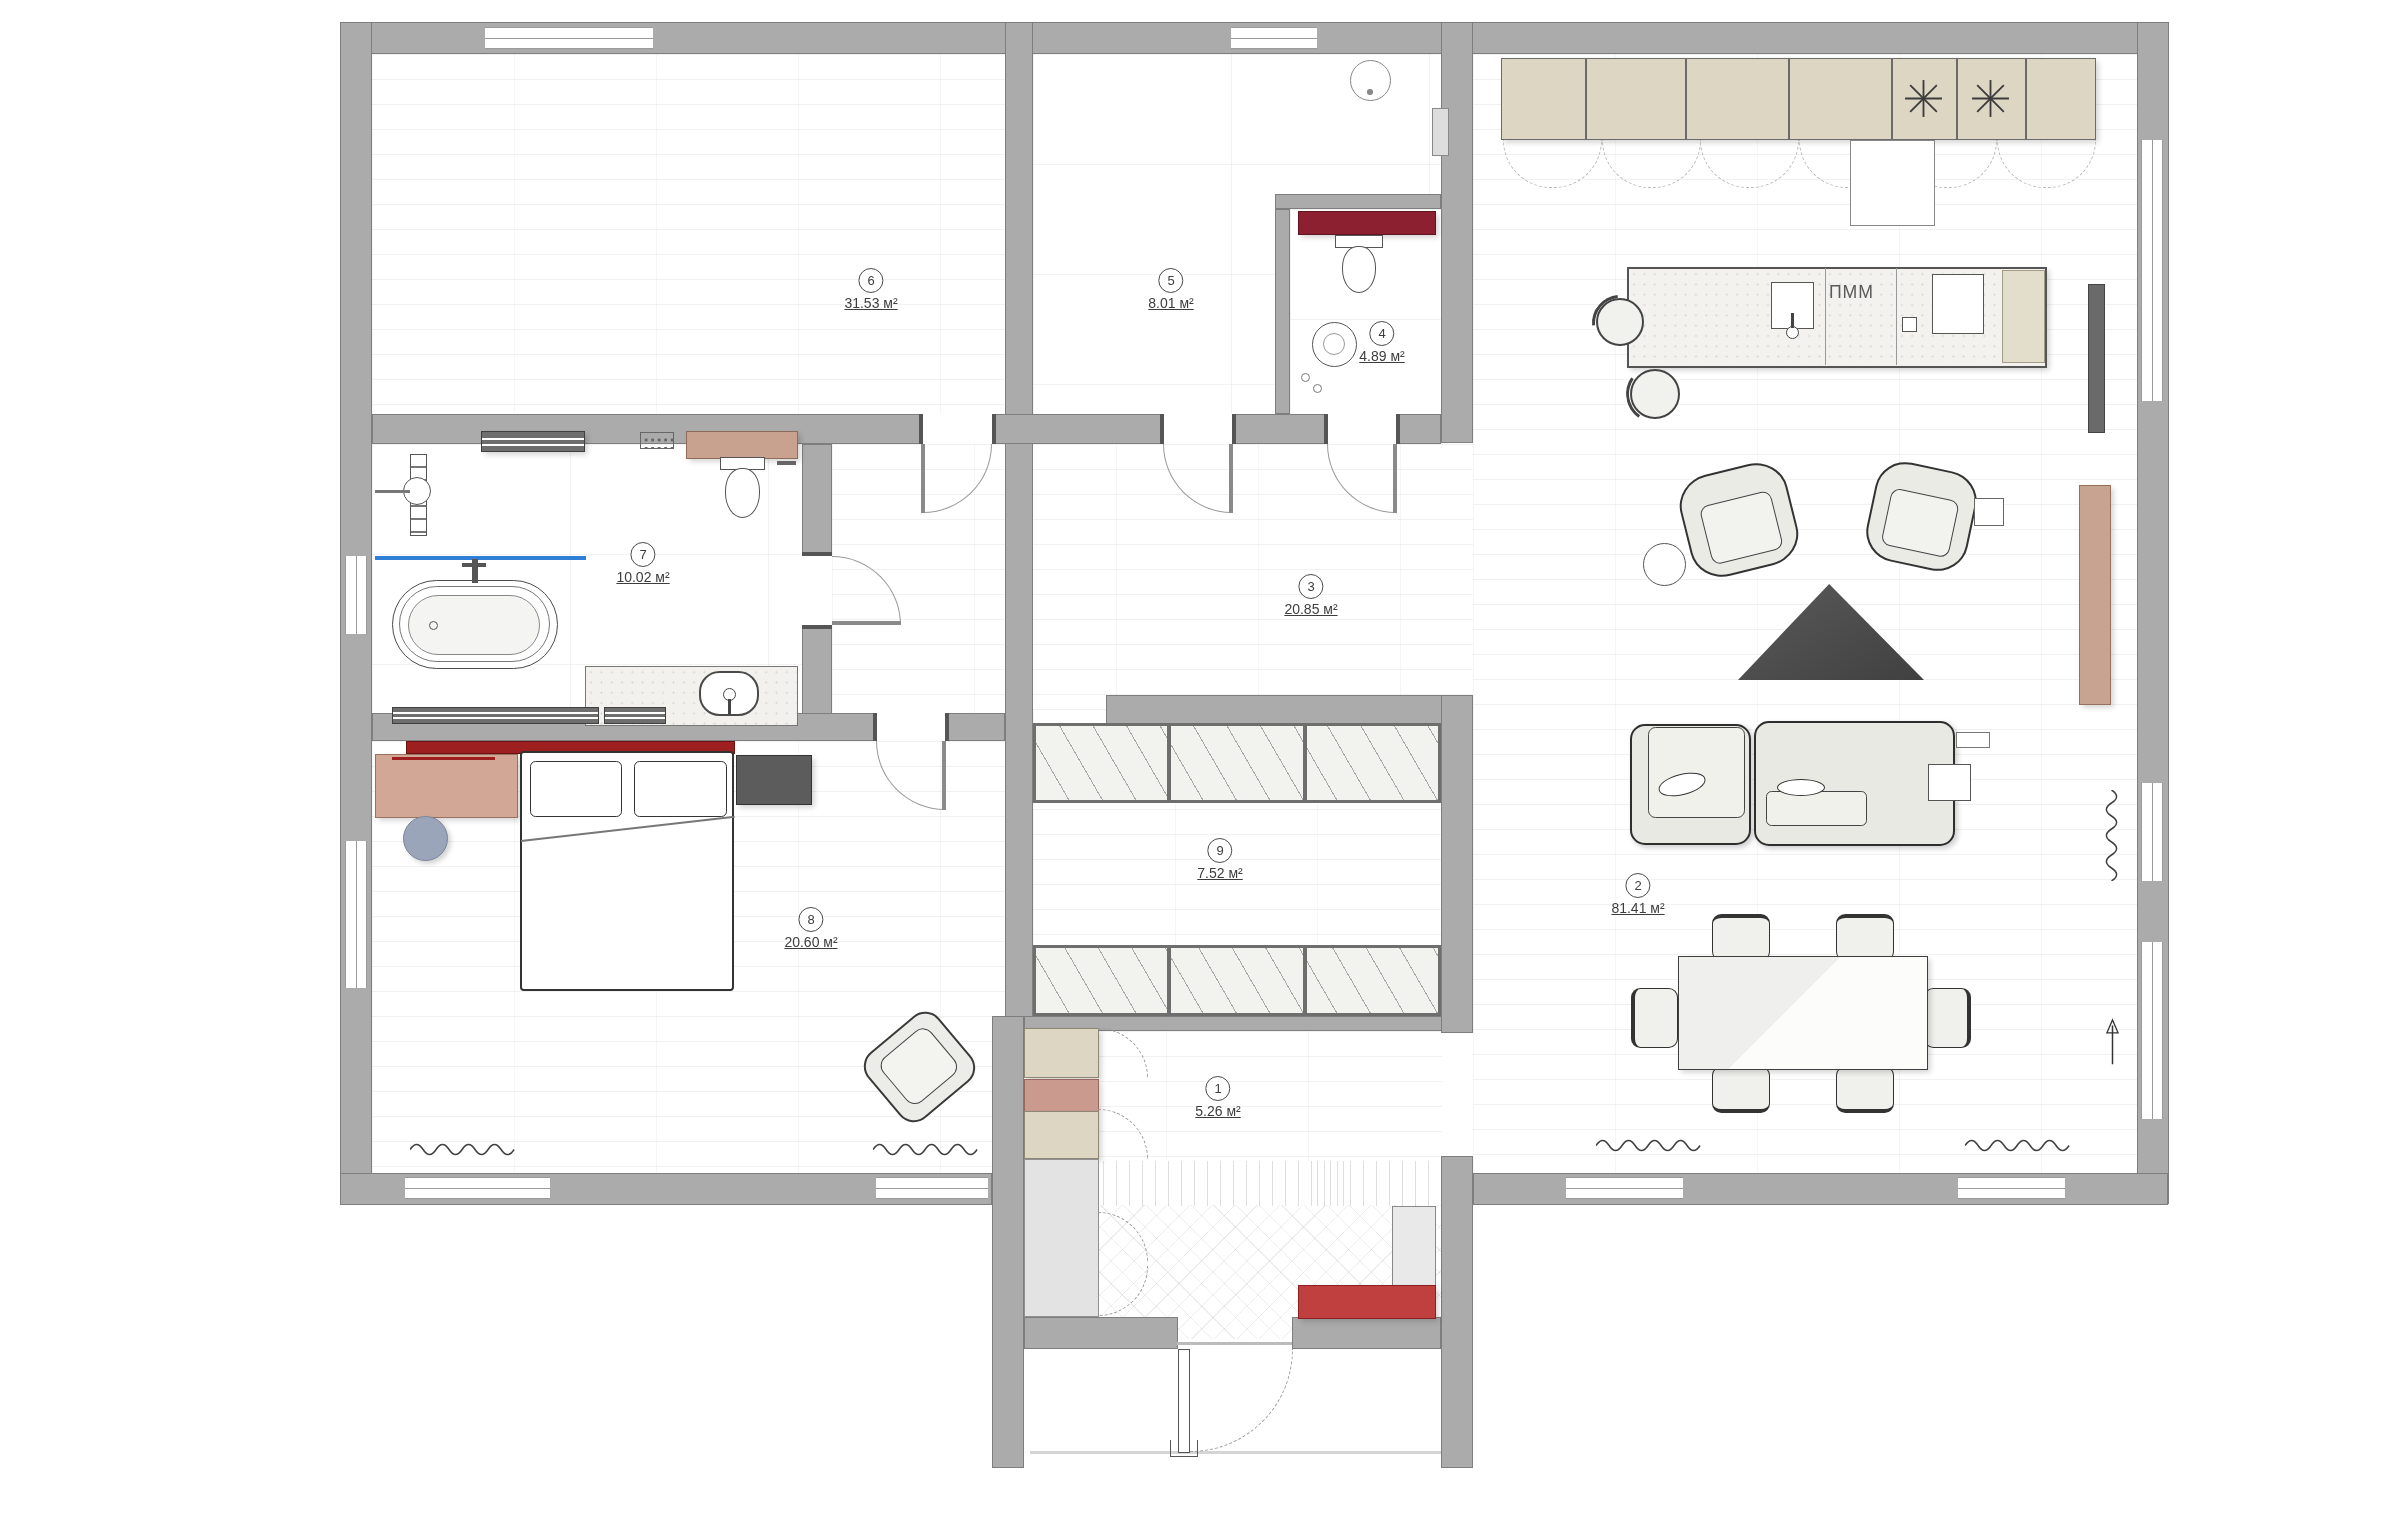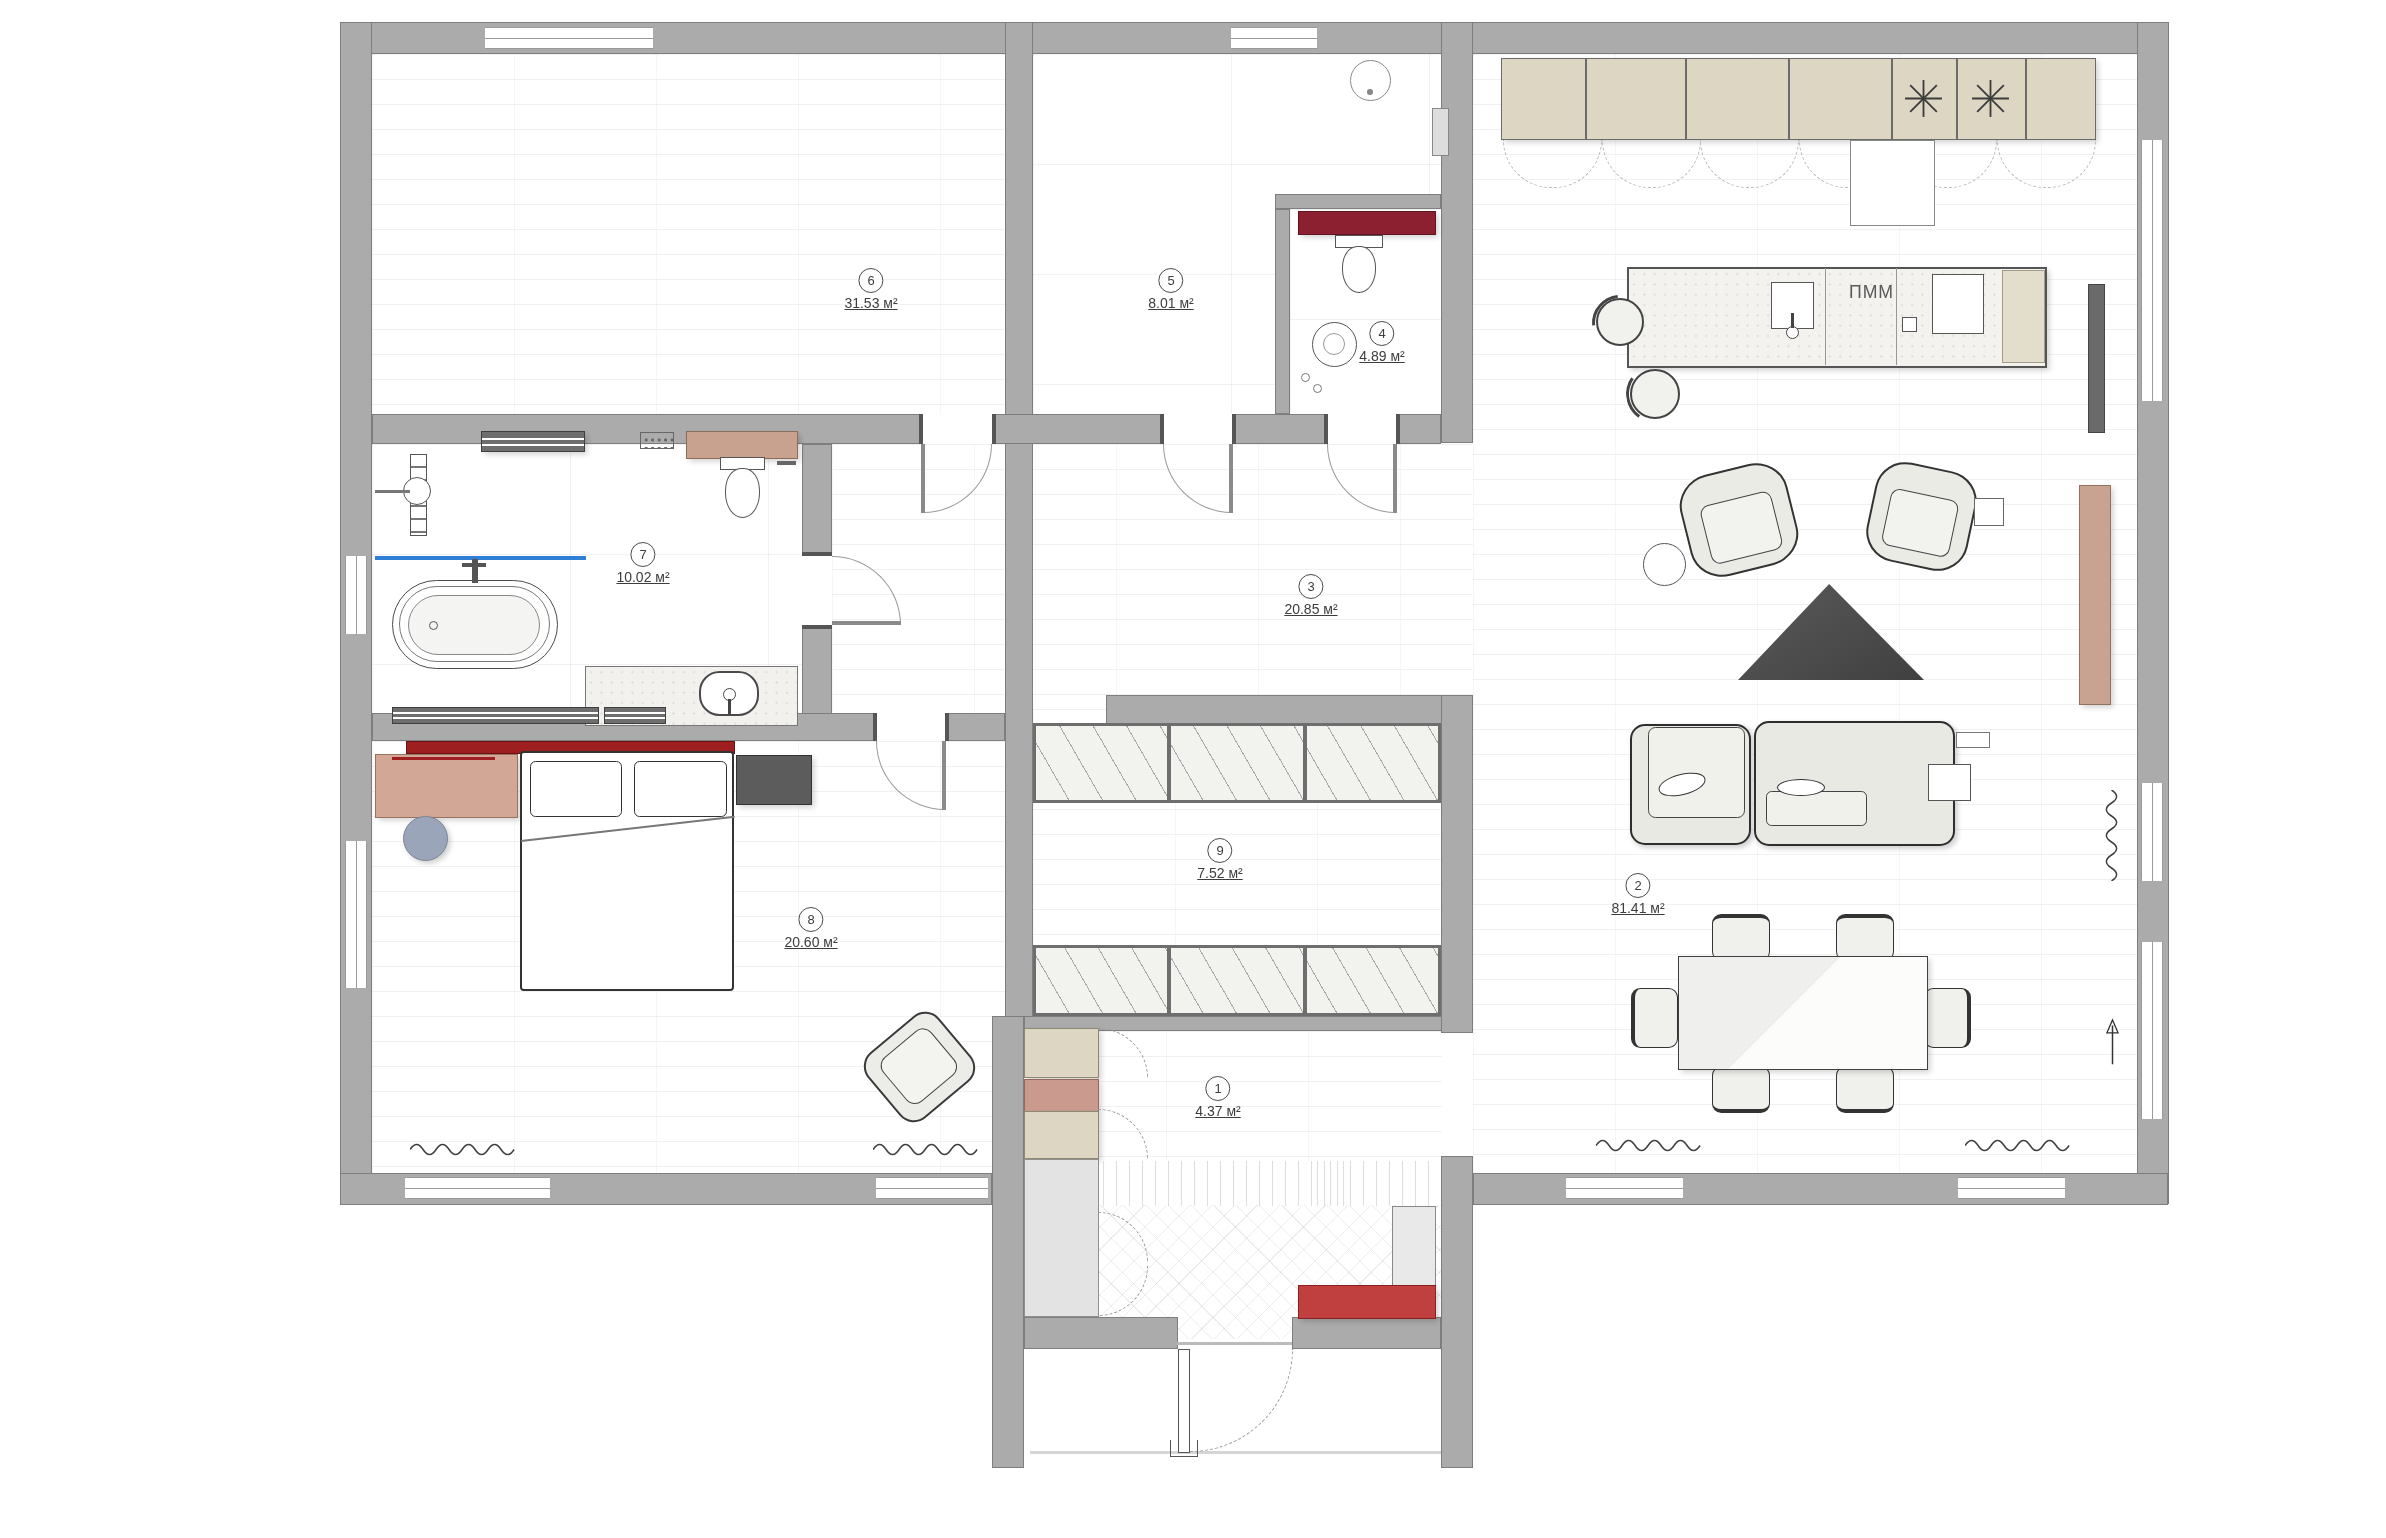--- a/index.html
+++ b/index.html
@@ -202,21 +202,21 @@
   <div class="scallop" style="left:1898px;top:140px;width:99px"></div>
   <div class="scallop" style="left:1997px;top:140px;width:99px"></div>
   <div class="furn" style="left:1850px;top:140px;width:85px;height:86px;background:#fff;border:1.4px solid #888"></div>
 
   <div class="furn speckle shadow" style="left:1627px;top:267px;width:420px;height:101px;background-color:#f3f2ee;border:2.3px solid #555"></div>
   <div class="furn" style="left:1825px;top:268px;width:1.4px;height:97px;background:#999"></div>
   <div class="furn" style="left:1896px;top:268px;width:1.4px;height:97px;background:#999"></div>
   <div class="furn" style="left:1771px;top:282px;width:43px;height:47px;background:#fff;border:1.9px solid #555"></div>
   <div class="furn" style="left:1786px;top:326px;width:13px;height:13px;border:1.9px solid #444;border-radius:50%;background:#fff"></div>
   <div class="furn" style="left:1791px;top:313px;width:2.8px;height:15px;background:#444"></div>
-  <div class="abs" style="left:1829px;top:282px;width:65px;text-align:right;font-size:17.7px;letter-spacing:0.9px;color:#5a5a5a">ПММ</div>
+  <div class="abs" style="left:1829px;top:282px;width:65px;text-align:left;font-size:17.7px;letter-spacing:0.9px;color:#5a5a5a">ПММ</div>
   <div class="furn" style="left:1902px;top:317px;width:15px;height:15px;border:1.9px solid #555;background:#fff"></div>
   <div class="furn" style="left:1932px;top:274px;width:52px;height:60px;border:1.9px solid #555;background:#fff"></div>
   <div class="furn" style="left:2002px;top:270px;width:43px;height:93px;background:#e3ddcc;border:1.4px solid #a39c87"></div>
   <div class="furn" style="left:1596px;top:298px;width:48px;height:48px;background:#f1f1ed;border:2.3px solid #444;border-radius:50%"></div>
   <div class="furn" style="left:1592px;top:295px;width:56px;height:56px;border:3.7px solid transparent;border-left-color:#444;border-radius:50%;transform:rotate(40deg)"></div>
   <div class="furn" style="left:1630px;top:369px;width:50px;height:50px;background:#f1f1ed;border:2.3px solid #444;border-radius:50%"></div>
   <div class="furn" style="left:1626px;top:365px;width:58px;height:58px;border:3.7px solid transparent;border-left-color:#444;border-radius:50%;transform:rotate(-10deg)"></div>
 
   <div class="furn" style="left:1684px;top:468px;width:110px;height:104px;transform:rotate(-14deg)">
     <div class="abs" style="left:0;top:0;width:100%;height:100%;border:2.8px solid #333;border-radius:30%;background:#ebebe6"></div>
@@ -279,21 +279,21 @@
   <div class="furn" style="left:1392px;top:1206px;width:44px;height:82px;background:#e9e9e9;border:1.4px solid #888"></div>
   <div class="furn shadow" style="left:1298px;top:1285px;width:138px;height:34px;background:#c04040;border:1.4px solid #8c2020"></div>
 
   <svg class="abs" style="left:2094px;top:1018px" width="37" height="50" viewBox="0 0 40 54">
       <line x1="20" y1="50" x2="20" y2="8" stroke="#333" stroke-width="1.6"></line>
       <polygon points="14,16 20,2 26,16" fill="none" stroke="#333" stroke-width="1.4"></polygon>
     </svg>
 
   <div class="lbl" style="left:1218px;top:1076px">
     <span class="circ">1</span>
-    <span class="area">4.37 м²</span>
+    <span class="area">5.26 м²</span>
   </div>
   <div class="lbl" style="left:1638px;top:873px">
     <span class="circ">2</span>
     <span class="area">81.41 м²</span>
   </div>
   <div class="lbl" style="left:1311px;top:574px">
     <span class="circ">3</span>
     <span class="area">20.85 м²</span>
   </div>
   <div class="lbl" style="left:1382px;top:321px">

